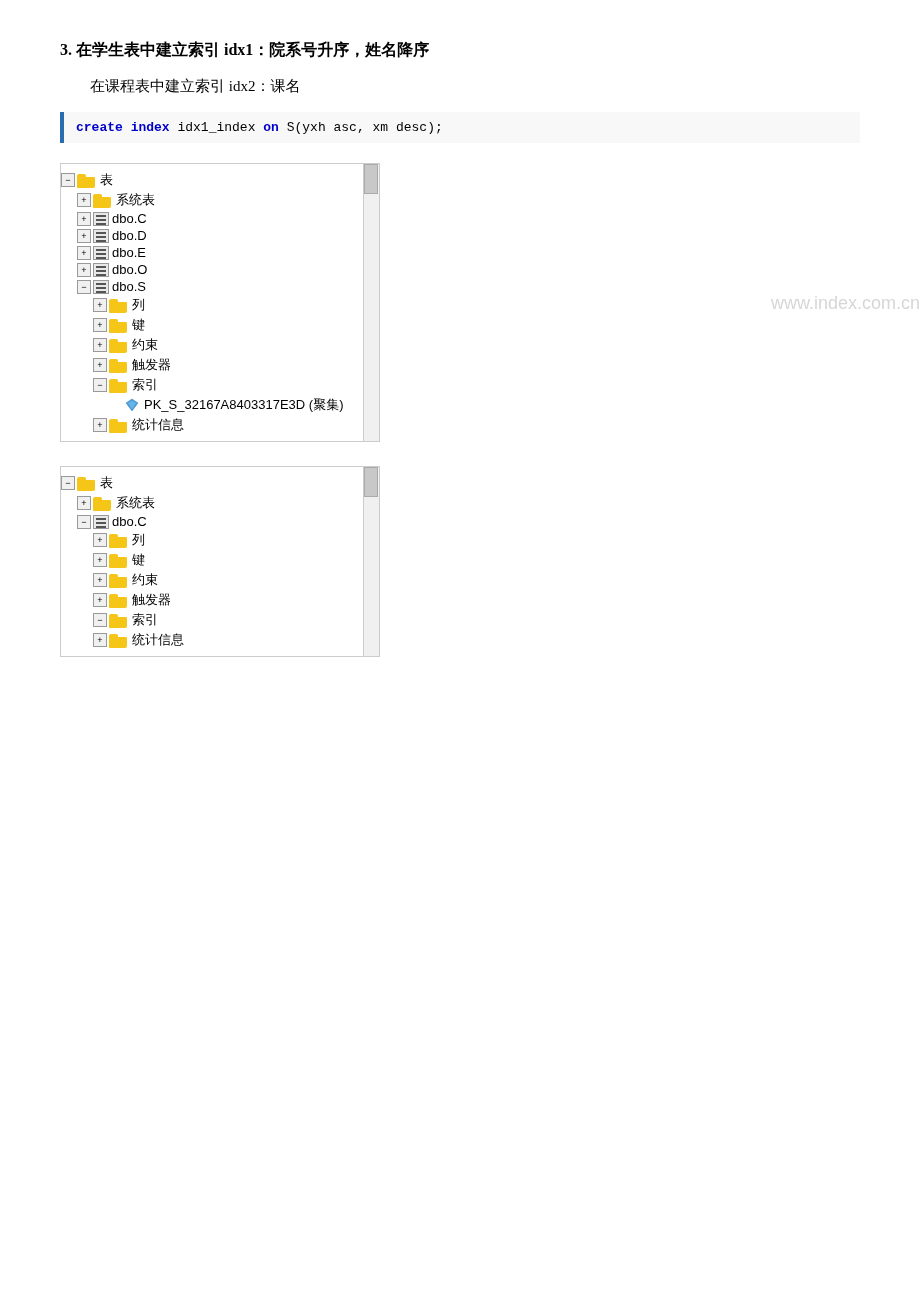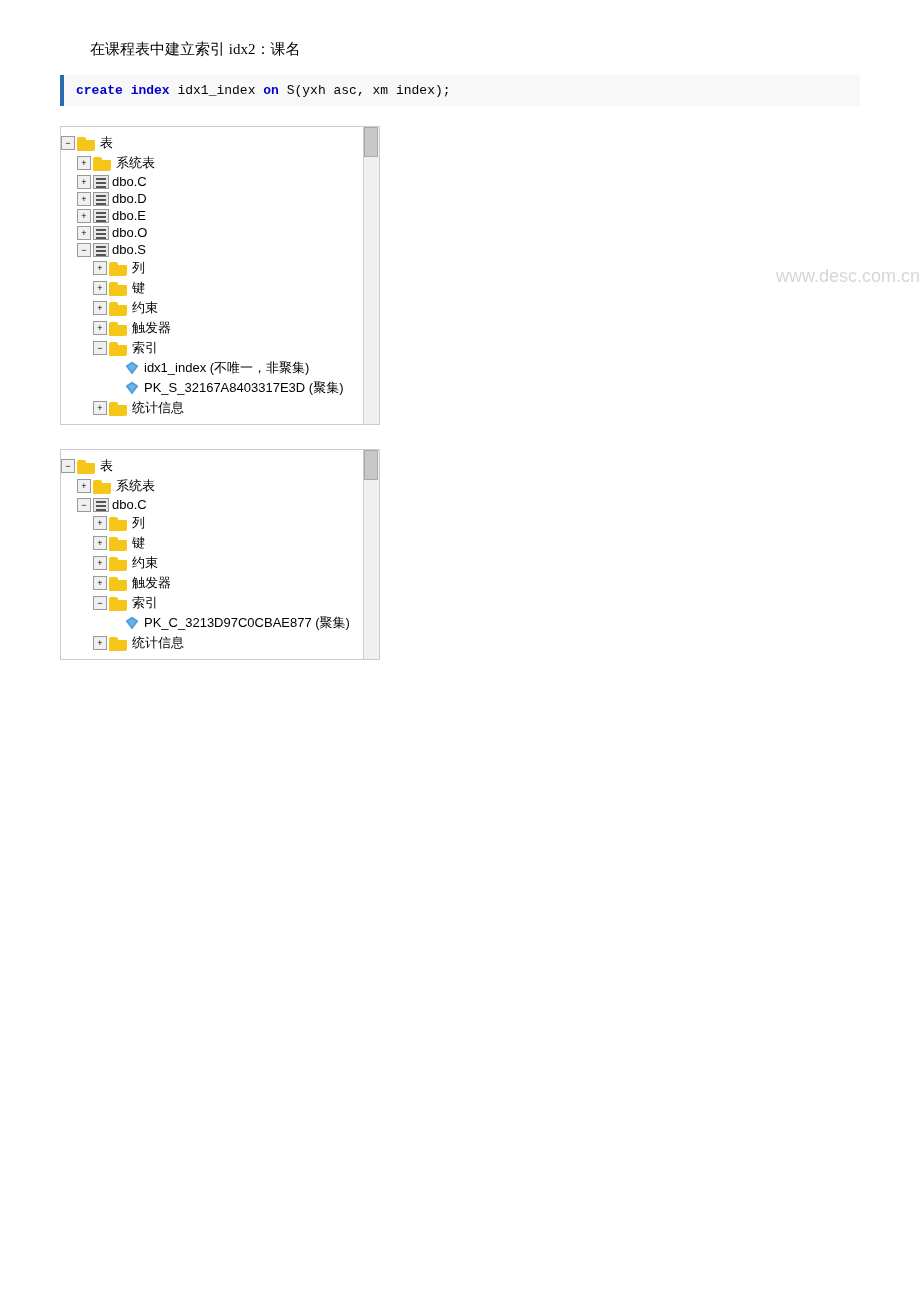--- a/index.html
+++ b/index.html
@@ -77,30 +77,31 @@
 
     .trees-wrapper {
       position: relative;
     }
   </style>
 </head>
 <body>
 
 <div>
 
+  <div class="section-title">3.  在学生表中建立索引 idx1：院系号升序，姓名降序</div>
 
   <div class="sub-title">在课程表中建立索引 idx2：课名</div>
 
   <div class="code-block">
     <span class="code-keyword">create</span>
     <span class="code-normal"> </span>
     <span class="code-keyword">index</span>
     <span class="code-normal"> idx1_index </span>
     <span class="code-keyword">on</span>
-    <span class="code-normal"> S(yxh asc, xm index);</span>
+    <span class="code-normal"> S(yxh asc, xm desc);</span>
   </div>
 
   <div class="trees-wrapper" style="position:relative; margin-bottom: 20px;">
     <div class="tree-container" style="position:relative; width: 320px;">
       <div style="position:absolute; right:0; top:0; width:16px; height:100%; background:#f0f0f0; border-left:1px solid #ccc;">
         <div style="position:absolute; top:0; width:14px; height:30px; background:#c8c8c8; border:1px solid #aaa;"></div>
       </div>
       <div style="padding-right:16px;" id="tree1-nodes">
           <div class="tree-node">
             <span class="indent" style="width: 0px;"></span>
@@ -207,29 +208,20 @@
             <span class="label">触发器</span>
           </div>
           <div class="tree-node">
             <span class="indent" style="width: 32px;"></span>
             <span class="expand-icon">−</span>
             <span style="display: inline-block; width: 20px; height: 16px; margin-right: 3px; position: relative; flex-shrink: 0;">
               <span style="position: absolute; top: 2px; left: 0px; width: 9px; height: 5px; background: rgb(245, 197, 24); border-radius: 2px 2px 0px 0px;"></span>
               <span style="position: absolute; bottom: 0px; left: 0px; width: 18px; height: 11px; background: rgb(245, 197, 24); border-radius: 0px 1px 2px;"></span>
             </span>
             <span class="label">索引</span>
-          </div>
-          <div class="tree-node">
-            <span class="indent" style="width: 48px;"></span>
-            <span class="spacer"></span>
-            <span style="display: inline-block; width: 18px; height: 14px; margin-right: 3px; flex-shrink: 0; position: relative; text-align: center;"><svg width="16" height="14" viewBox="0 0 16 14">
-                <polygon points="8,1 14,5 8,13 2,5" fill="#4a9edb" stroke="#3a7ebc" stroke-width="0.5"></polygon>
-                <polygon points="8,3 12,5 8,11 4,5" fill="#7bc3f0" opacity="0.6"></polygon>
-              </svg></span>
-            <span class="label">idx1_index (不唯一，非聚集)</span>
           </div>
           <div class="tree-node">
             <span class="indent" style="width: 48px;"></span>
             <span class="spacer"></span>
             <span style="display: inline-block; width: 18px; height: 14px; margin-right: 3px; flex-shrink: 0; position: relative; text-align: center;"><svg width="16" height="14" viewBox="0 0 16 14">
                 <polygon points="8,1 14,5 8,13 2,5" fill="#4a9edb" stroke="#3a7ebc" stroke-width="0.5"></polygon>
                 <polygon points="8,3 12,5 8,11 4,5" fill="#7bc3f0" opacity="0.6"></polygon>
               </svg></span>
             <span class="label">PK_S_32167A8403317E3D (聚集)</span>
           </div>
@@ -238,21 +230,21 @@
             <span class="expand-icon">+</span>
             <span style="display: inline-block; width: 20px; height: 16px; margin-right: 3px; position: relative; flex-shrink: 0;">
               <span style="position: absolute; top: 2px; left: 0px; width: 9px; height: 5px; background: rgb(245, 197, 24); border-radius: 2px 2px 0px 0px;"></span>
               <span style="position: absolute; bottom: 0px; left: 0px; width: 18px; height: 11px; background: rgb(245, 197, 24); border-radius: 0px 1px 2px;"></span>
             </span>
             <span class="label">统计信息</span>
           </div>
         </div>
     </div>
 
-    <div style="position:absolute; right: -60px; top: 50%; transform: translateY(-50%); color: rgba(180,180,180,0.55); font-size: 18px; font-family: Arial, sans-serif; white-space: nowrap;">www.desc.com.cn</div>
+    <div style="position:absolute; right: -60px; top: 50%; transform: translateY(-50%); color: rgba(180,180,180,0.55); font-size: 18px; font-family: Arial, sans-serif; white-space: nowrap;">www.index.com.cn</div>
   </div>
 
 
   <div class="trees-wrapper" style="position:relative; margin-bottom: 20px;">
     <div class="tree-container" style="position:relative; width: 320px;">
       <div style="position:absolute; right:0; top:0; width:16px; height:100%; background:#f0f0f0; border-left:1px solid #ccc;">
         <div style="position:absolute; top:0; width:14px; height:30px; background:#c8c8c8; border:1px solid #aaa;"></div>
       </div>
       <div style="padding-right:16px;" id="tree2-nodes">
           <div class="tree-node">
@@ -322,29 +314,20 @@
           <div class="tree-node">
             <span class="indent" style="width: 32px;"></span>
             <span class="expand-icon">−</span>
             <span style="display: inline-block; width: 20px; height: 16px; margin-right: 3px; position: relative; flex-shrink: 0;">
               <span style="position: absolute; top: 2px; left: 0px; width: 9px; height: 5px; background: rgb(245, 197, 24); border-radius: 2px 2px 0px 0px;"></span>
               <span style="position: absolute; bottom: 0px; left: 0px; width: 18px; height: 11px; background: rgb(245, 197, 24); border-radius: 0px 1px 2px;"></span>
             </span>
             <span class="label">索引</span>
           </div>
           <div class="tree-node">
-            <span class="indent" style="width: 48px;"></span>
-            <span class="spacer"></span>
-            <span style="display: inline-block; width: 18px; height: 14px; margin-right: 3px; flex-shrink: 0; position: relative; text-align: center;"><svg width="16" height="14" viewBox="0 0 16 14">
-                <polygon points="8,1 14,5 8,13 2,5" fill="#4a9edb" stroke="#3a7ebc" stroke-width="0.5"></polygon>
-                <polygon points="8,3 12,5 8,11 4,5" fill="#7bc3f0" opacity="0.6"></polygon>
-              </svg></span>
-            <span class="label">PK_C_3213D97C0CBAE877 (聚集)</span>
-          </div>
-          <div class="tree-node">
             <span class="indent" style="width: 32px;"></span>
             <span class="expand-icon">+</span>
             <span style="display: inline-block; width: 20px; height: 16px; margin-right: 3px; position: relative; flex-shrink: 0;">
               <span style="position: absolute; top: 2px; left: 0px; width: 9px; height: 5px; background: rgb(245, 197, 24); border-radius: 2px 2px 0px 0px;"></span>
               <span style="position: absolute; bottom: 0px; left: 0px; width: 18px; height: 11px; background: rgb(245, 197, 24); border-radius: 0px 1px 2px;"></span>
             </span>
             <span class="label">统计信息</span>
           </div>
         </div>
     </div>

